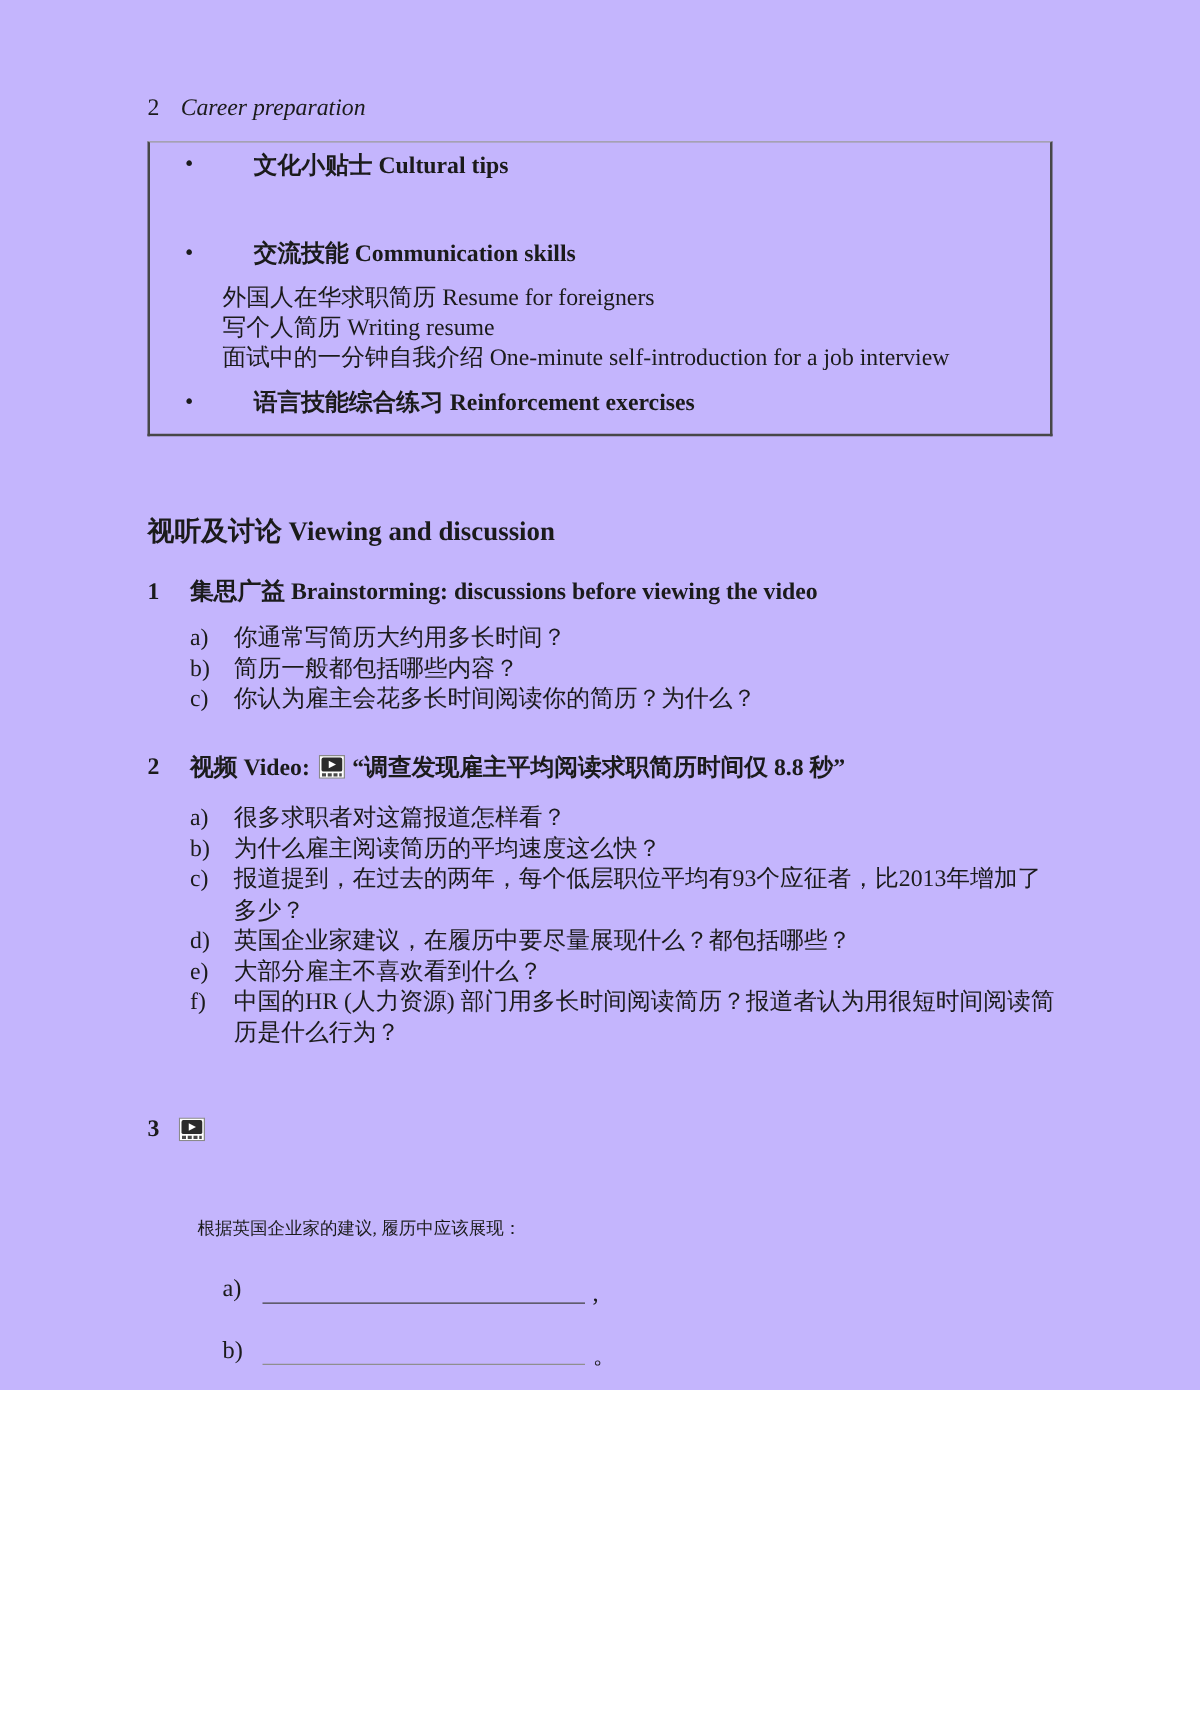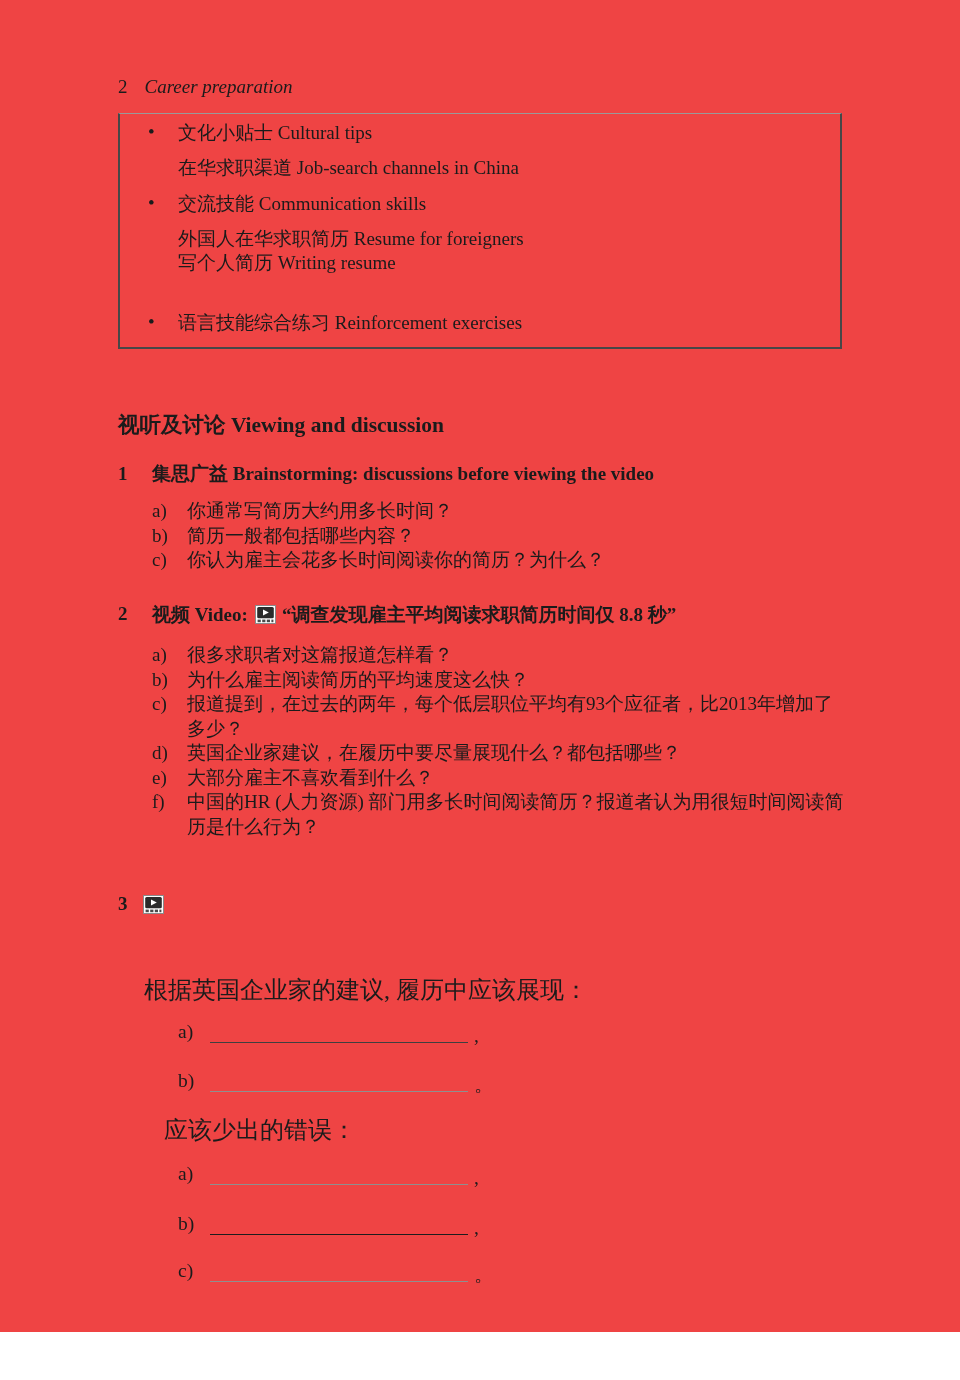--- a/index.html
+++ b/index.html
@@ -1,35 +1,35 @@
 <!DOCTYPE html>
 <html><head>
 <meta charset="utf-8">
 <style>
   html,body { margin:0; padding:0; background:#ffffff; }
   .page {
-    position:relative; width:960px; height:1332px; background:#ef4444;
+    position:relative; width:960px; height:1112px; background:#c4b5fd;
     font-family:"Liberation Serif","DejaVu Serif",serif; color:#1b1b1b;
     overflow:hidden;
   }
 
   
   .pagehead { position:absolute; left:118px; top:76px; font-size:19px; }
   .pagehead .num { display:inline-block; margin-right:17px; font-style:normal; }
   .pagehead .title { font-style:italic; }
 
   
   .box {
     position:absolute; left:118px; top:113px; width:724px; height:236px;
     box-sizing:border-box;
     border:2px solid #474747; border-top:1px solid #9a9a9a;
   }
   .box .bdot { position:absolute; left:28px; width:14px; font-size:19px; }
   .box .row { position:absolute; left:58px; right:14px; font-size:19px; line-height:24px; }
-  .box .head { font-weight:400; }
+  .box .head { font-weight:700;margin-left:25px; }
   .bd1,.bh1 { top:7px; }
   .bs1 { top:42px; }
   .bd2,.bh2 { top:78px; }
   .bsg { top:113px; }
   .bd3,.bh3 { top:197px; }
 
   
   .section-title { position:absolute; left:118px; top:410px; font-size:21.5px; font-weight:700; }
 
   
@@ -48,21 +48,21 @@
   .ex3 .en { width:648px; }
 
   .qlist .q { display:flex; font-size:19px; line-height:24.5px; }
   .q .ql { flex:none; width:35px; }
   .q .qt { width:662px;font-family:Liberation Serif, serif; }
 
   
   .vicon { display:inline-block; vertical-align:-3px; margin:0 6px 0 7px; line-height:0; }
 
   
-  .prompt { position:absolute; left:144px; font-size:24px; }
+  .prompt { position:absolute; left:158px; font-size:14px; }
   .p1 { top:974px; }
   .p2 { top:1114px;margin-left:20px; }
   .blank-row { position:absolute; left:178px; display:flex; align-items:flex-end; font-size:19.5px; }
   .blabel { width:32px; }
   .bline { width:258px; height:21px; border-bottom:1.3px solid #555; }
   .bline.dk1 { border-color:#3f3f3f; }
   .bline.dk2 { border-color:#1d1d1d; }
   .bline.lt { border-color:#8f8f8f; }
   .bpunct { margin-left:6px; line-height:14px; }
   .b1a { top:1021px; } .b1b { top:1070px; }
@@ -80,27 +80,27 @@
 
 <div class="page">
 
   <div class="pagehead">
     <span class="num">2</span><span class="title">Career preparation</span>
   </div>
 
   <div class="box">
     <span class="bdot bd1">•</span>
     <div class="row head bh1">文化小贴士 Cultural tips</div>
-    <div class="row bs1">在华求职渠道 Job-search channels in China</div>
 
     <span class="bdot bd2">•</span>
     <div class="row head bh2">交流技能 Communication skills</div>
     <div class="row bsg">
       <div>外国人在华求职简历 Resume for foreigners</div>
       <div>写个人简历 Writing resume</div>
+      <div>面试中的一分钟自我介绍 One-minute self-introduction for a job interview</div>
     </div>
 
     <span class="bdot bd3">•</span>
     <div class="row head bh3">语言技能综合练习 Reinforcement exercises</div>
   </div>
 
   <div class="section-title">视听及讨论 Viewing and discussion</div>
 
   <div class="exercise ex1">
     <div class="ex-num">1</div>

